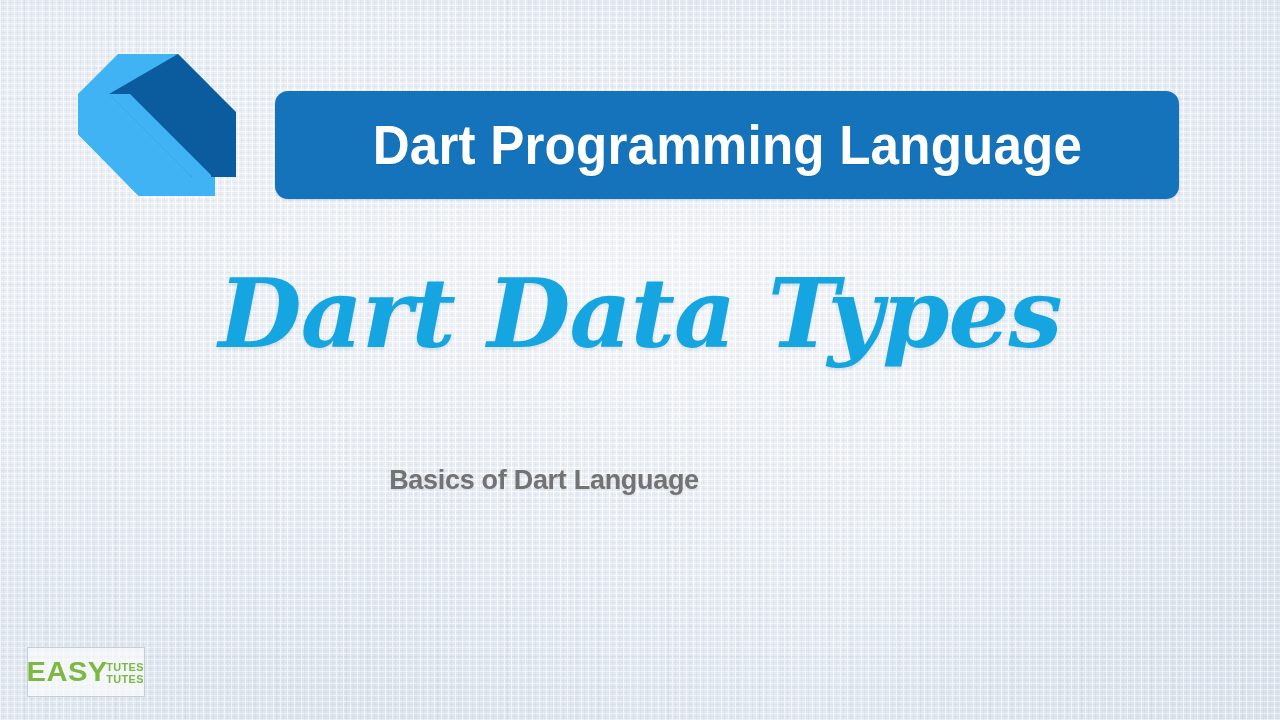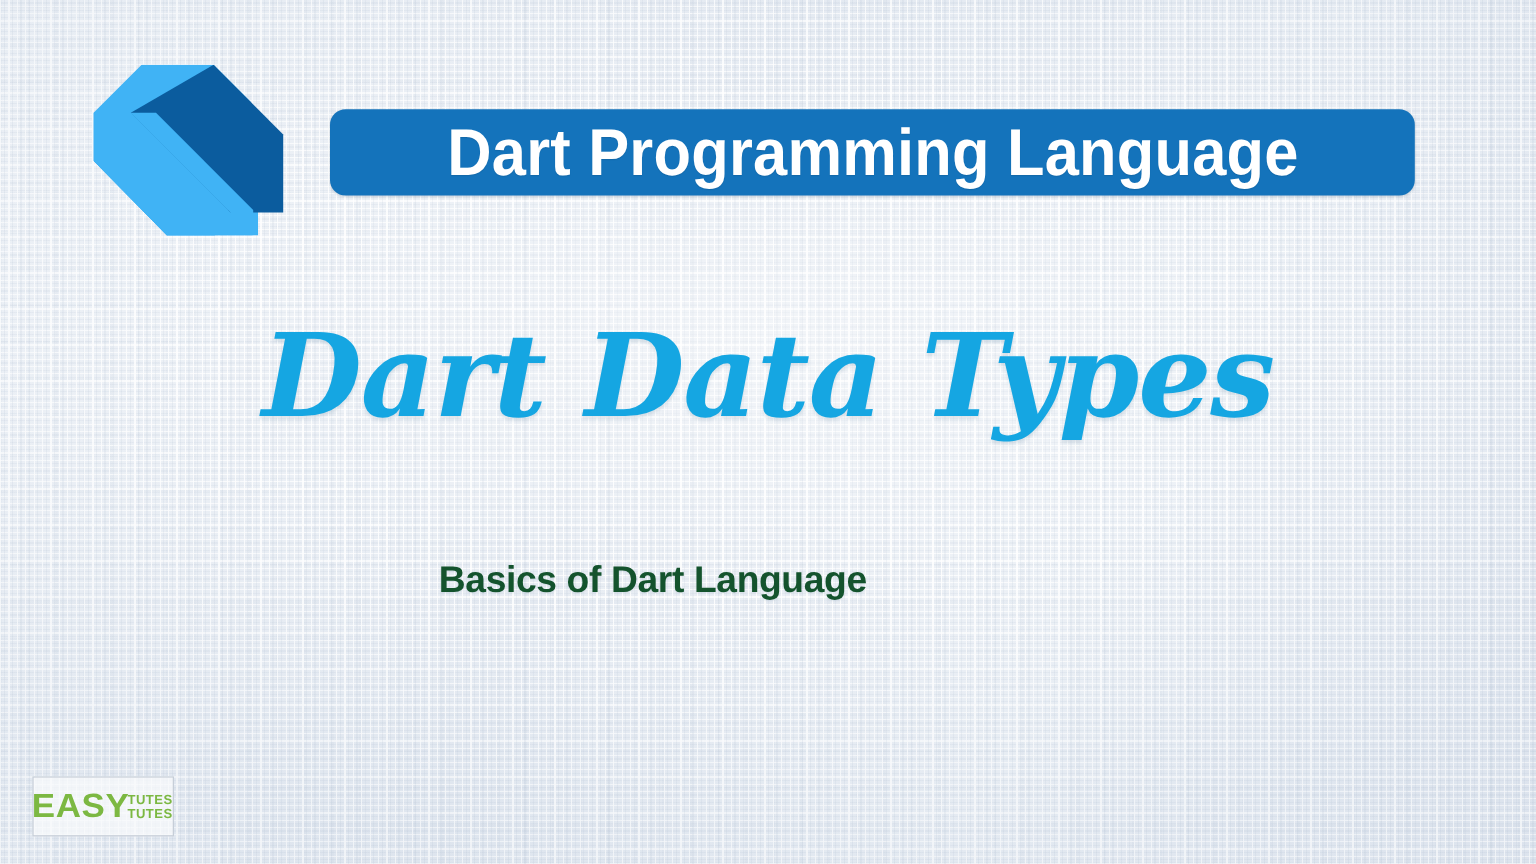--- a/index.html
+++ b/index.html
@@ -88,21 +88,21 @@
     top: 54px;
     width: 174px;
     height: 156px;
   }
 
   .title-banner {
     position: absolute;
     left: 275px;
     top: 91px;
     width: 904px;
-    height: 72px;
+    height: 108px;
     background: #1473bb;
     border-radius: 13px;
     box-shadow: 0 1px 2px rgba(40,70,100,0.18);
     display: flex;
     align-items: center;
     justify-content: center;
   }
 
   .title-banner-text {
     color: #ffffff;
@@ -135,24 +135,24 @@
     font-style: italic;
   }
 
   
   .sub-heading {
     position: absolute;
     left: 0;
     top: 466px;
     width: 1088px;
     text-align: center;
-    color: #14532d;
-    font-family: "Liberation Sans", sans-serif;
-    font-weight: bold;
-    font-size: 31px;
+    color: #737373;
+    font-family: "Liberation Sans", sans-serif;
+    font-weight: bold;
+    font-size: 27px;
     line-height: 1.1;
     letter-spacing: -0.3px;
     white-space: nowrap;
     text-shadow: 0 1px 2px rgba(130,155,180,0.25);
   }
 
   
   .watermark {
     position: absolute;
     left: 27px;

